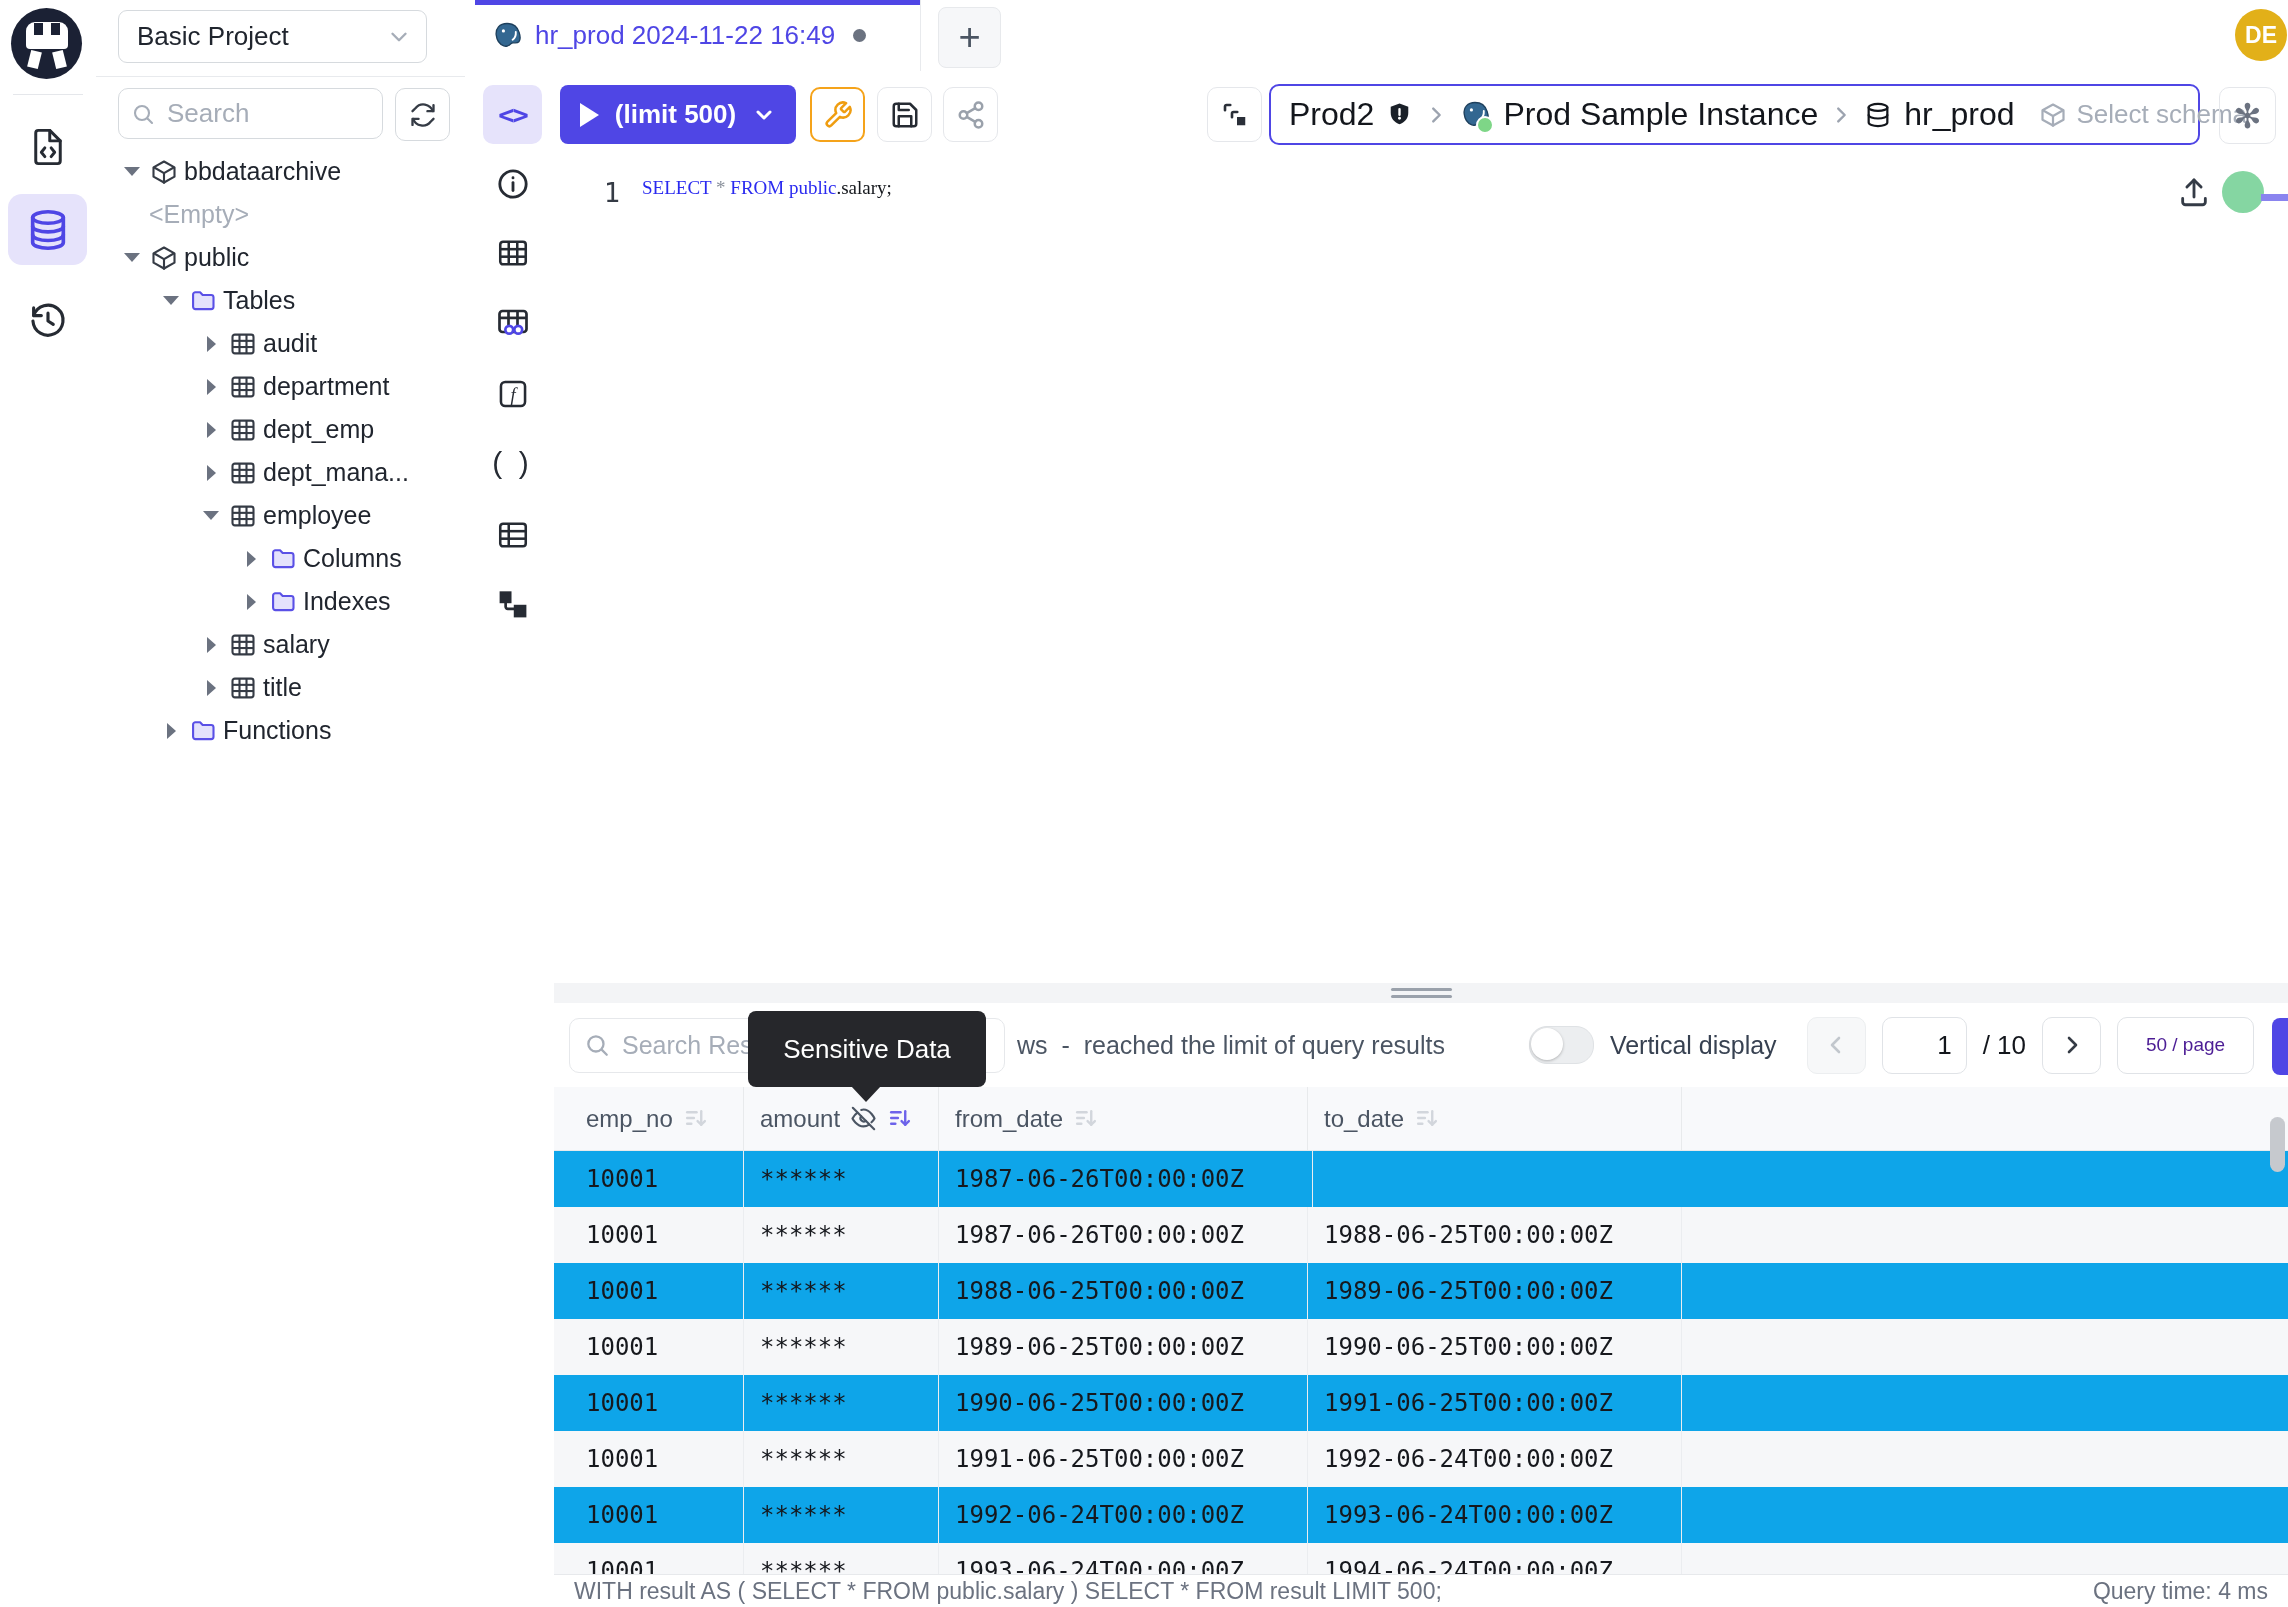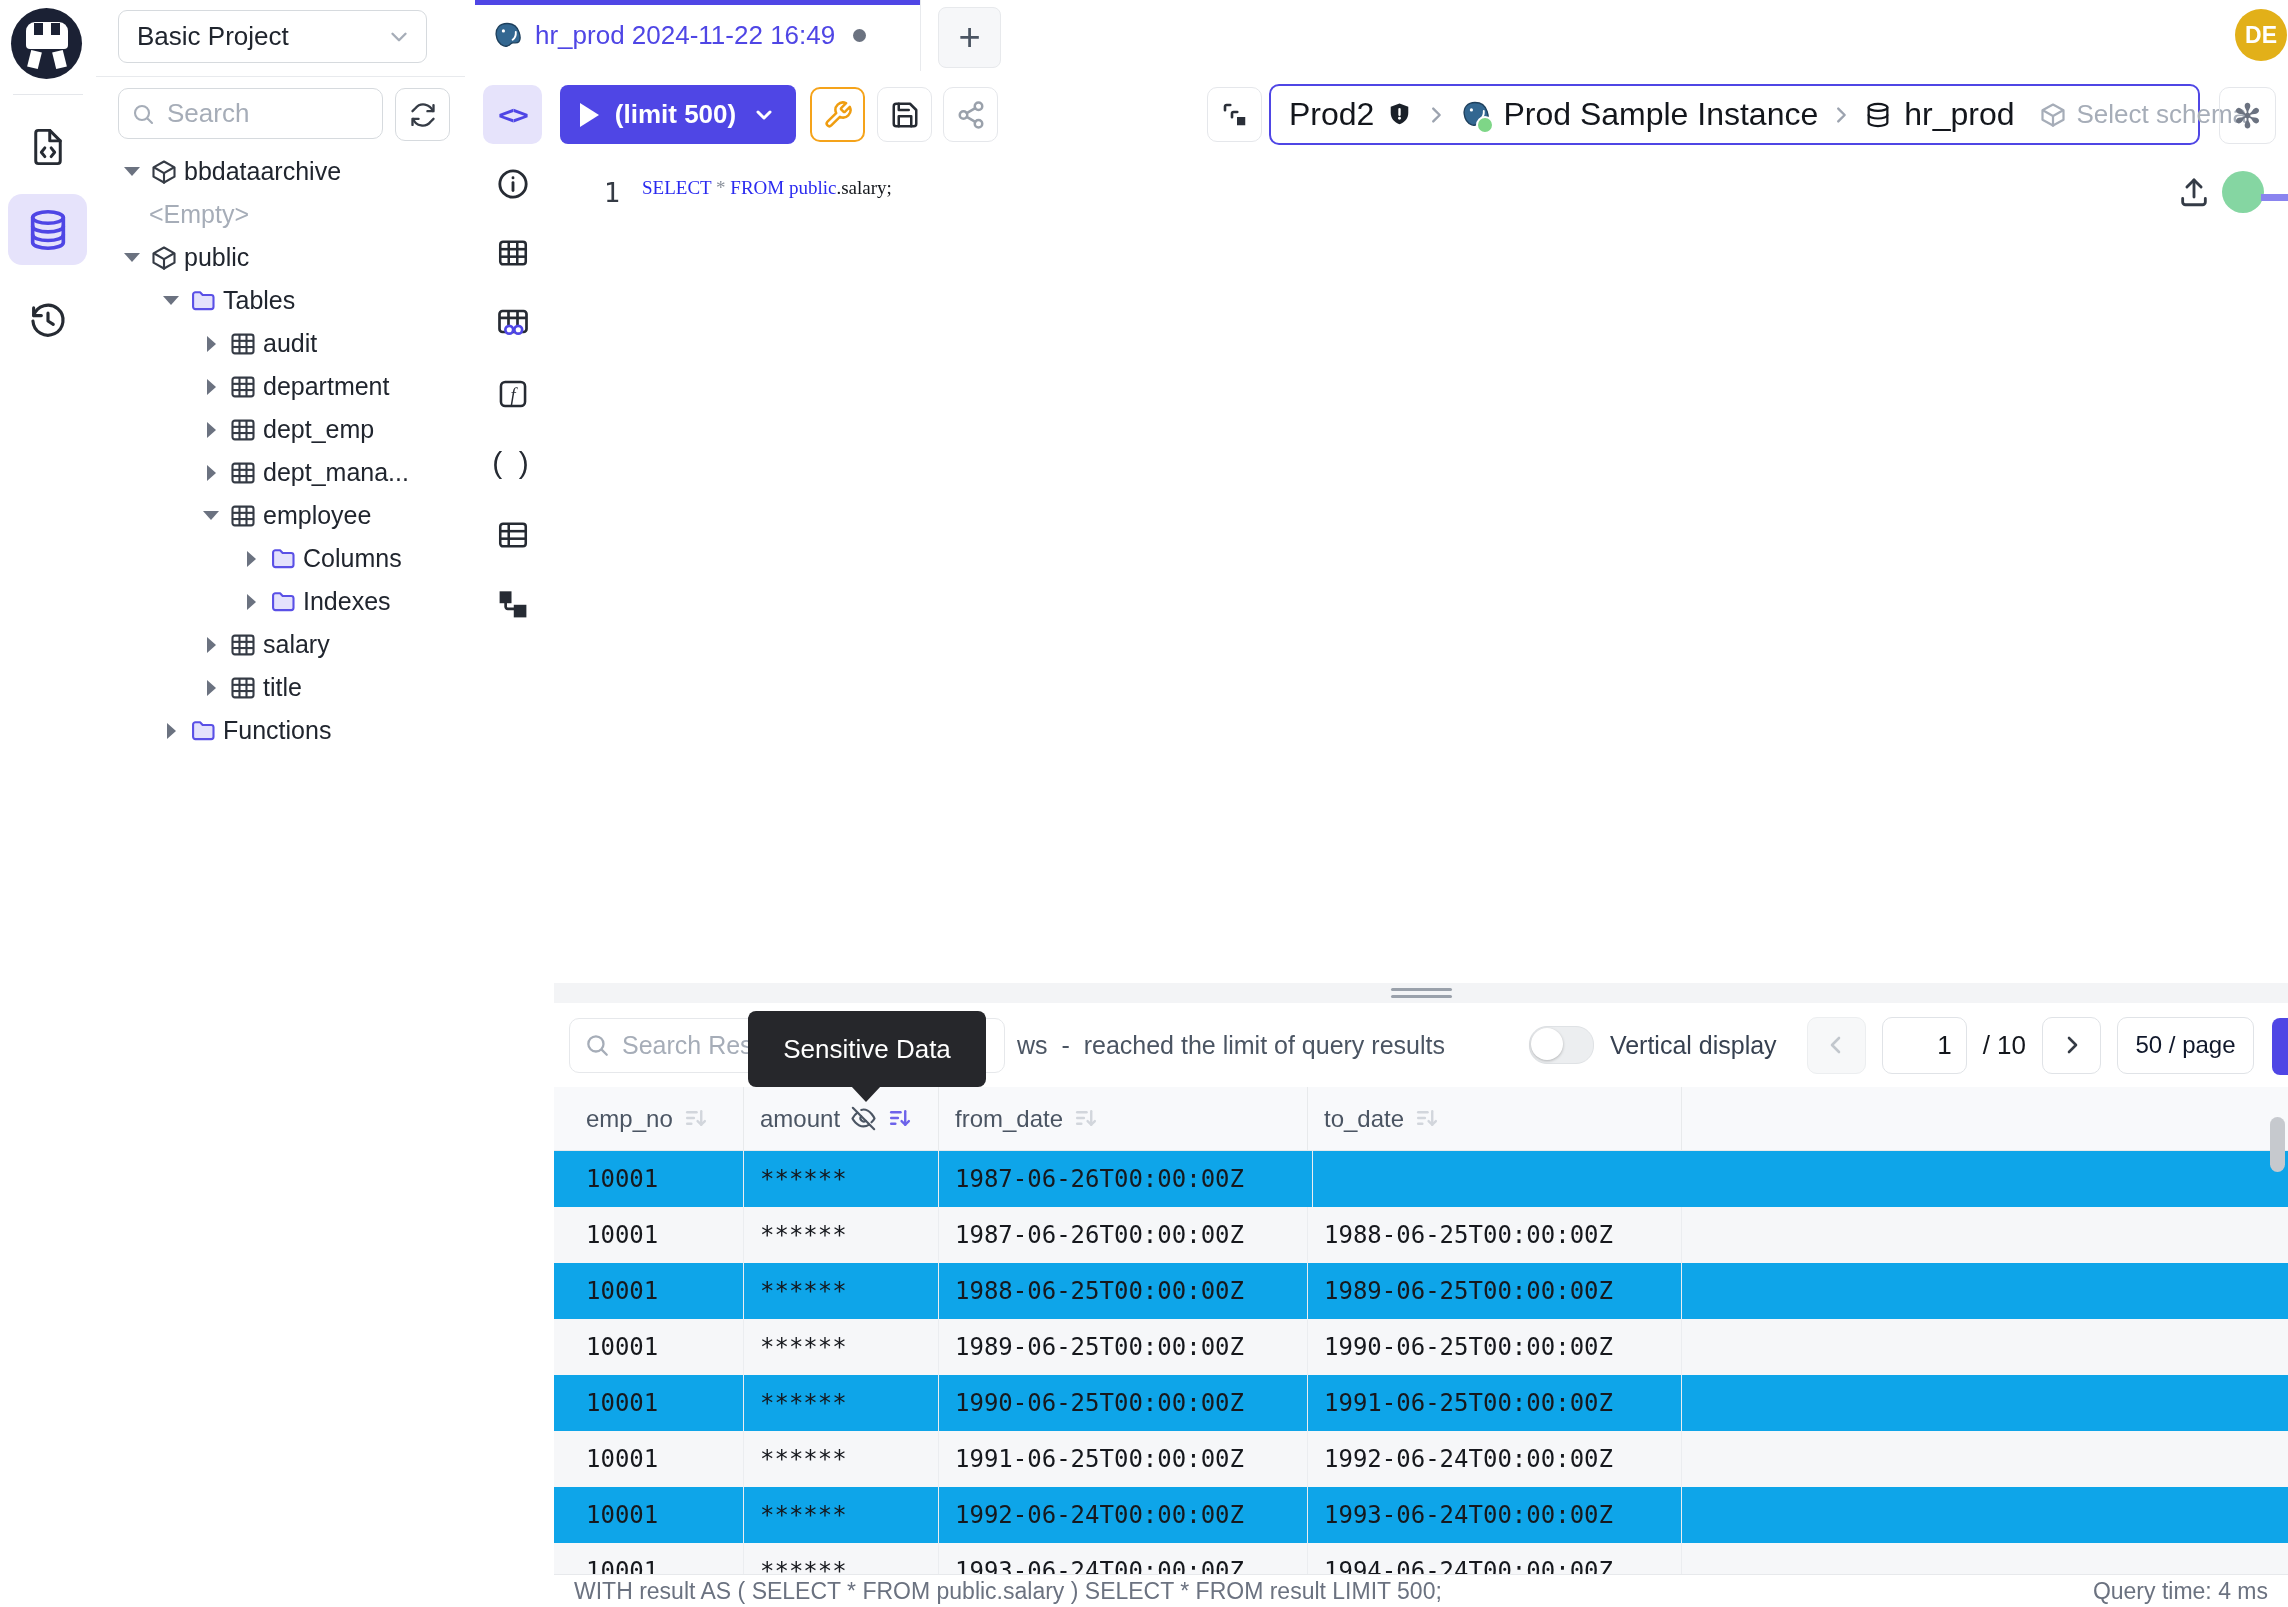--- a/index.html
+++ b/index.html
@@ -92,21 +92,21 @@
   #limit-text{margin-left:12px;font-size:25px;color:#4b5563;white-space:pre;}
   #res-right{margin-left:auto;display:flex;align-items:center;gap:16px;margin-right:34px;}
   #toggle{width:63px;height:36px;border-radius:18px;background:#eceef0;border:1px solid #dfe2e5;position:relative;flex-shrink:0;}
   #toggle .knob{position:absolute;left:1px;top:1px;width:32px;height:32px;border-radius:50%;background:#fff;box-shadow:0 1px 3px rgba(0,0,0,.25);}
   #vd-label{font-size:25px;color:#374151;margin-right:14px;white-space:nowrap;}
   .pg-btn{width:59px;height:57px;border-radius:10px;display:flex;align-items:center;justify-content:center;box-sizing:border-box;}
   #pg-prev{background:#f7f8f9;border:1px solid #eceef0;}
   #pg-next{background:#fff;border:1px solid #e0e3e7;}
   #pg-input{width:85px;height:57px;border:1px solid #e0e3e7;border-radius:10px;box-sizing:border-box;text-align:right;padding-right:14px;font-size:26px;color:#13161c;font-family:"Liberation Sans",sans-serif;outline:none;}
   #pg-total{font-size:26px;color:#13161c;white-space:nowrap;}
-  #pg-size{width:137px;height:57px;border:1px solid #e0e3e7;border-radius:10px;box-sizing:border-box;display:flex;align-items:center;justify-content:center;font-size:24px;color:#0f172a;white-space:nowrap;}
+  #pg-size{width:137px;height:57px;border:1px solid #e0e3e7;border-radius:10px;box-sizing:border-box;display:flex;align-items:center;justify-content:center;font-size:19px;color:#4c1d95;white-space:nowrap;}
   #export-sliver{position:absolute;right:0;top:1018px;width:16px;height:57px;background:#4f46e5;border-radius:8px 0 0 8px;}
 
   
   #tooltip{left:748px;top:1011px;width:238px;height:76px;background:#26272b;border-radius:8px;display:flex;align-items:center;justify-content:center;color:#fff;font-size:26px;z-index:5;}
   #tooltip .caret{position:absolute;left:103px;bottom:-15px;width:0;height:0;border-left:15px solid transparent;border-right:15px solid transparent;border-top:16px solid #26272b;}
 
   
   #grid{left:554px;right:0;top:1087px;height:487px;overflow:hidden;background:#0ea5e9;}
   .tr{display:flex;height:56px;align-items:center;}
   #thead{height:63px;background:#f8f9fb;border-bottom:1px solid #e8eaec;display:flex;}

